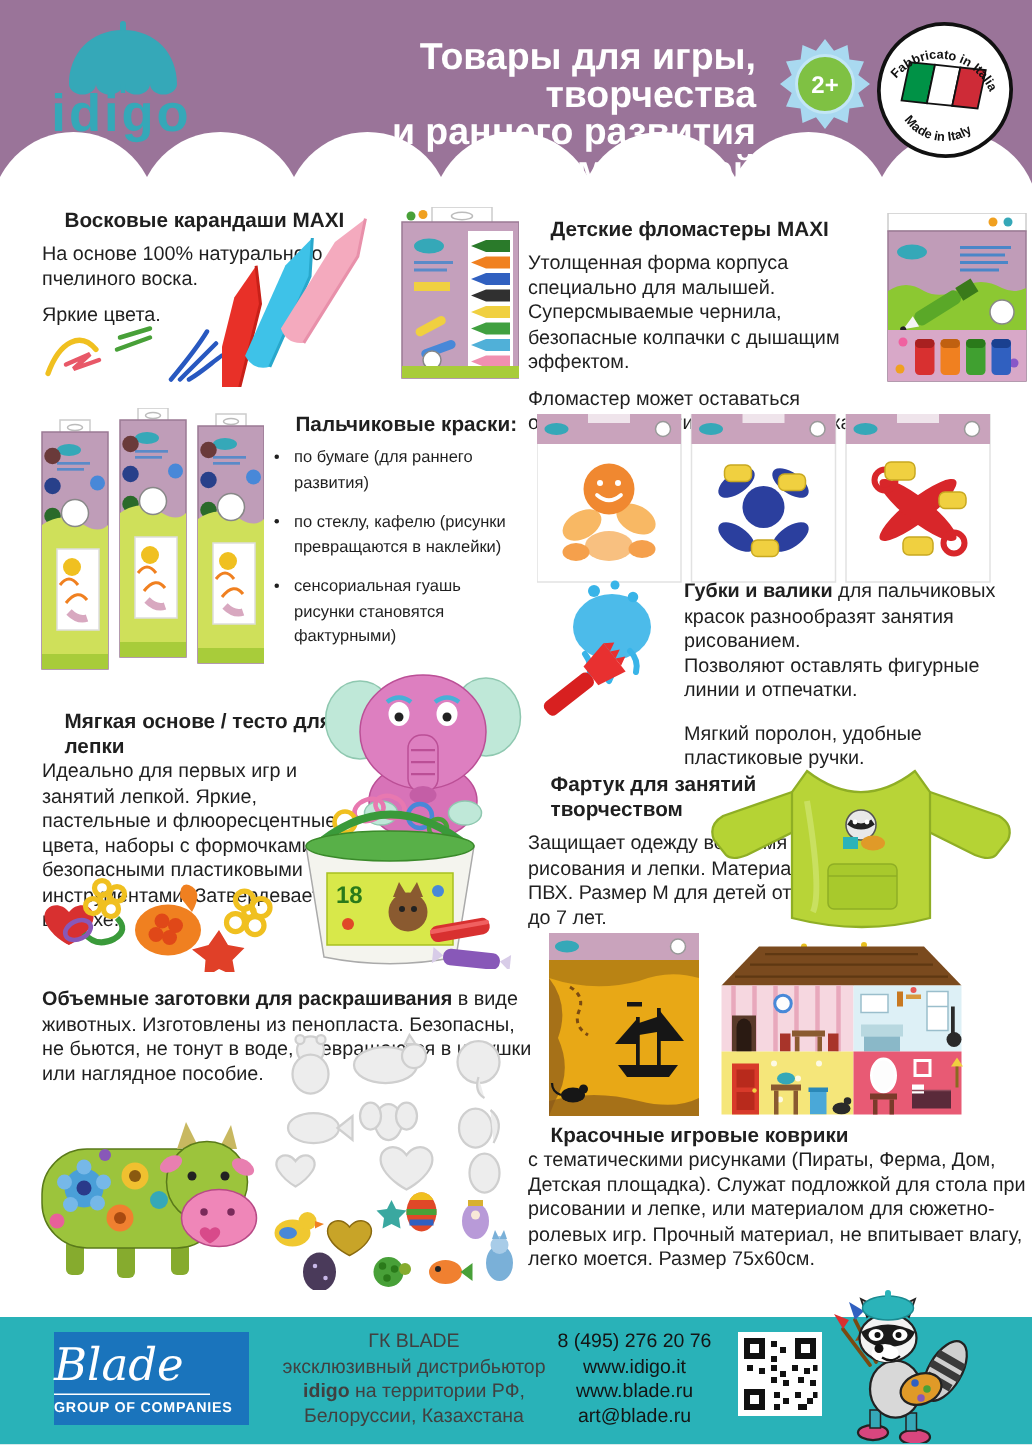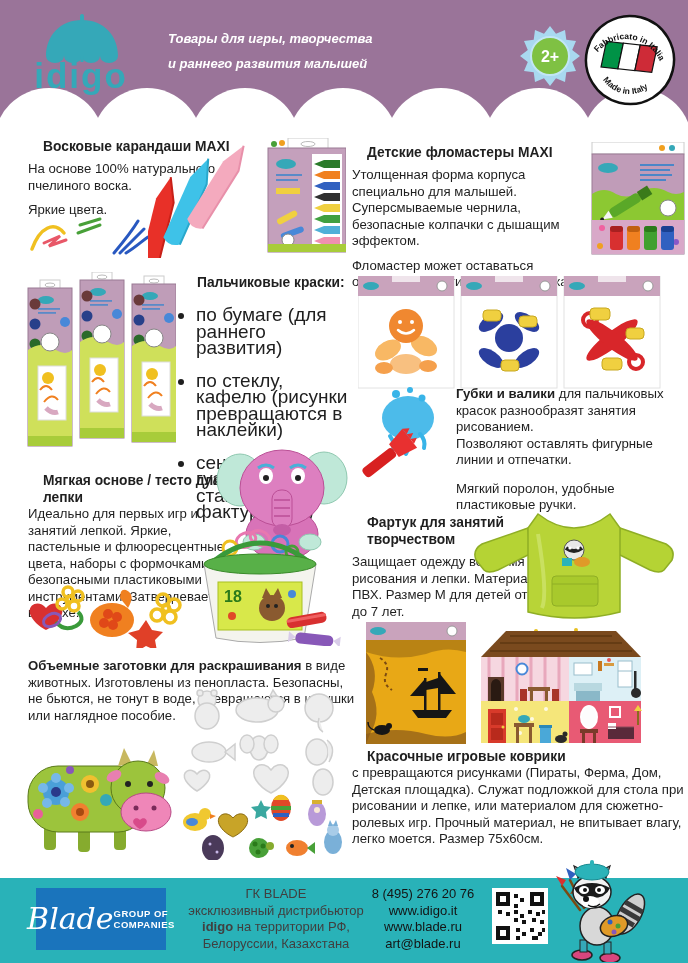--- a/index.html
+++ b/index.html
@@ -1,34 +1,34 @@
 <!DOCTYPE html>
 <html><head>
 <meta charset="utf-8">
 <style>
   html,body{margin:0;padding:0;background:#e8e8e8;}
   .page{position:relative;width:688px;height:963px;background:#ffffff;overflow:hidden;
         font-family:"Liberation Sans",sans-serif;color:#1f1f1f;margin:0 auto;}
   .abs{position:absolute;}
   
-  .hdr-title{position:absolute;left:168px;top:26px;width:336px;text-align:left;
-             color:#ffffff;font-weight:bold;font-size:13px;line-height:25px;font-style:italic;}
+  .hdr-title{position:absolute;left:168px;top:26px;width:336px;text-align:right;
+             color:#ffffff;font-weight:bold;font-size:25px;line-height:25px;}
   .logo-text{position:absolute;left:26px;top:56px;width:110px;text-align:center;
              color:#35a8b8;font-size:35px;font-weight:600;letter-spacing:2px;}
   
   .sec-title{font-weight:bold;font-size:13.8px;line-height:17px;margin:0 0 6px 15px;}
   .sec-body{font-size:13.2px;line-height:16.5px;margin:0 0 8px 0;}
   .sec-body:last-child{margin-bottom:0;}
   .b{font-weight:bold;}
   ul.bullets{margin:0;padding:0 0 0 14px;}
-  ul.bullets li{font-size:19px;line-height:16.5px;margin:16px 0 10px 0;}
+  ul.bullets li{font-size:11px;line-height:16.5px;margin:0 0 10px 0;}
   
   .footer-band{position:absolute;left:0;top:878px;width:688px;height:85px;background:#29b2b8;}
   .blade-box{position:absolute;left:36px;top:888px;width:130px;height:62px;background:#1a74bc;
-             display:flex;flex-direction:row;align-items:center;justify-content:center;}
+             display:flex;flex-direction:column;justify-content:center;}
   .blade-script{font-family:"DejaVu Serif",serif;font-style:italic;color:#ffffff;
                 font-size:30px;line-height:32px;}
   .blade-line{width:104px;height:1px;background:#ffffff;margin:2px 0 3px 0;}
   .blade-sub{color:#ffffff;font-size:9.5px;font-weight:bold;letter-spacing:0.5px;}
   .ft-center{position:absolute;left:178px;top:886px;width:196px;text-align:center;
              font-size:13px;line-height:16.5px;color:#404040;}
   .ft-contact{position:absolute;left:368px;top:886px;width:110px;text-align:center;
               font-size:13px;line-height:16.5px;color:#141414;}
 </style>
 </head>
@@ -631,21 +631,21 @@
       <rect x="132" y="96" width="8" height="6" fill="#ffffff"></rect>
       <path d="M132,100 h26" stroke="#8a4a5a"></path>
     <g>
         <polygon points="158,84 166,84 162,78" fill="#f0d040"></polygon>
         <rect x="161" y="84" width="2" height="14" fill="#8a6a20"></rect>
       </g>
   </svg>
 
   <div class="abs" style="left:352px;top:748px;width:333px">
     <p class="sec-title" style="margin-bottom:0">Красочные игровые коврики</p>
-    <p class="sec-body">с превращаются рисунками (Пираты, Ферма, Дом, Детская площадка). Служат подложкой для стола при рисовании и лепке, или материалом для сюжетно-ролевых игр. Прочный материал, не впитывает влагу, легко моется. Размер 75x60см.</p>
+    <p class="sec-body">с тематическими рисунками (Пираты, Ферма, Дом, Детская площадка). Служат подложкой для стола при рисовании и лепке, или материалом для сюжетно-ролевых игр. Прочный материал, не впитывает влагу, легко моется. Размер 75x60см.</p>
   </div>
 
   <div class="footer-band"></div>
 
   <div class="blade-box">
     <div class="blade-script">Blade</div>
     <div class="blade-line"></div>
     <div class="blade-sub">GROUP OF COMPANIES</div>
   </div>
 

